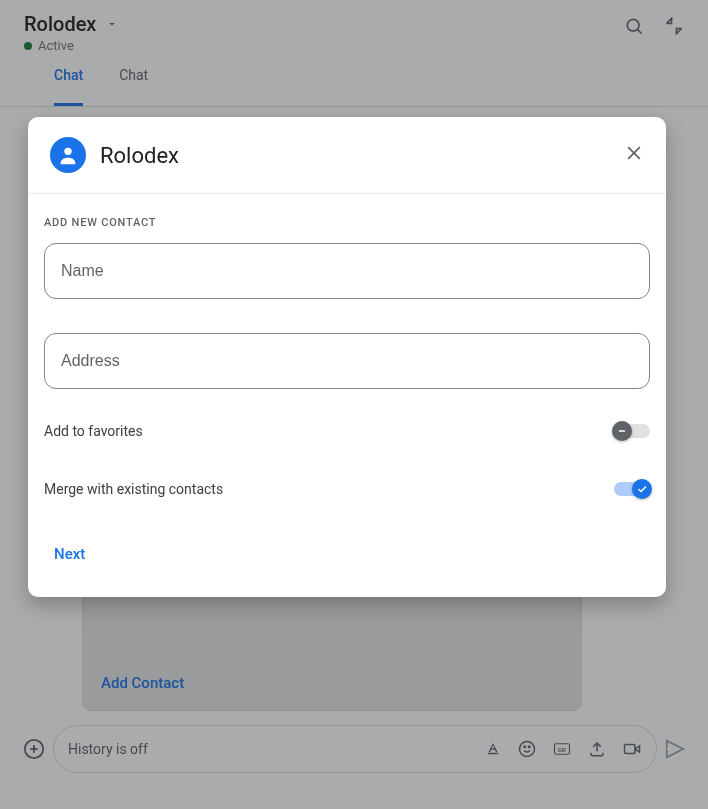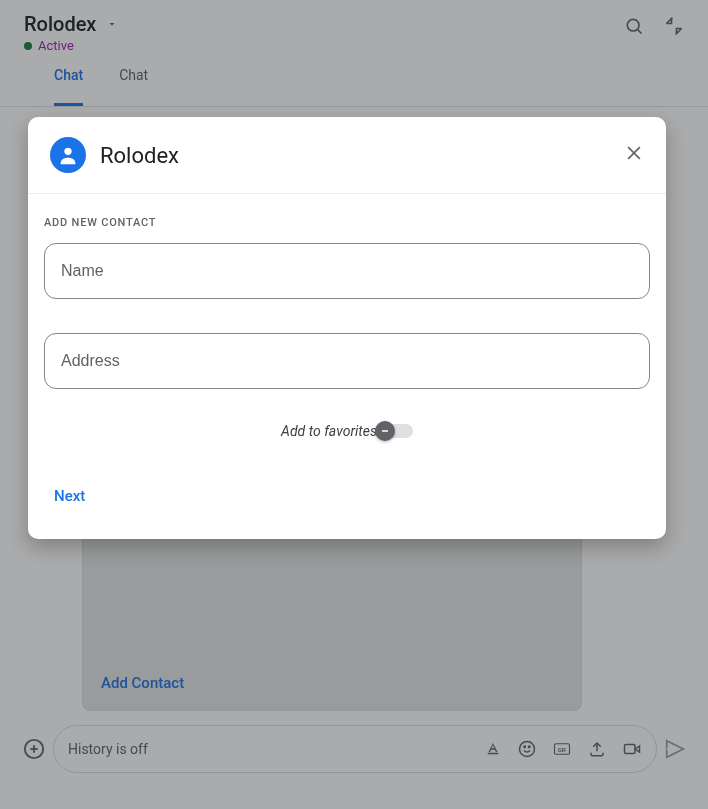--- a/index.html
+++ b/index.html
@@ -21,21 +21,21 @@
     }
     .header-top {
       display: flex;
       align-items: flex-start;
     }
     .header-left { flex: 1; }
     .app-title-row { display: flex; align-items: center; gap: 10px; }
     .app-title { font-size: 20px; font-weight: 500; color: #202124; }
     .status-row { display: flex; align-items: center; gap: 6px; margin-top: 2px; }
     .status-dot { width: 8px; height: 8px; border-radius: 50%; background: #188038; }
-    .status-text { font-size: 13px; color: #a21caf; }
+    .status-text { font-size: 13px; color: #737373; }
     .header-right { display: flex; align-items: center; gap: 20px; padding-top: 4px; }
 
     .tabs { display: flex; gap: 36px; margin-top: 14px; padding-left: 30px; }
     .tab {
       font-size: 14px;
       padding-bottom: 20px;
       color: #5f6368;
       border-bottom: 3px solid transparent;
       cursor: pointer;
     }
@@ -149,23 +149,22 @@
       font-size: 16px;
       color: #202124;
       margin-bottom: 34px;
       outline: none;
     }
     .text-field::placeholder { color: #5f6368; }
 
     .toggle-row {
       display: flex;
       align-items: center;
-      justify-content: center;
+      justify-content: space-between;
       margin-bottom: 42px;
-      font-style: italic;
     }
     .toggle-label { font-size: 14px; color: #3c4043; }
 
     .toggle {
       width: 36px; height: 14px; border-radius: 8px;
       position: relative;
       cursor: pointer;
     }
     .toggle-track-off { background: #e0e0e0; }
     .toggle-track-on { background: #aecbfa; }
@@ -325,16 +324,26 @@
       <span class="toggle-label">Add to favorites</span>
       <div class="toggle toggle-track-off">
         <div class="toggle-knob knob-off">
           <svg width="12" height="12" viewBox="0 0 24 24" stroke="#fff" stroke-width="3">
               <line x1="6" y1="12" x2="18" y2="12"></line>
             </svg>
         </div>
       </div>
     </div>
 
+    <div class="toggle-row">
+      <span class="toggle-label">Merge with existing contacts</span>
+      <div class="toggle toggle-track-on">
+        <div class="toggle-knob knob-on">
+          <svg width="12" height="12" viewBox="0 0 24 24" fill="none" stroke="#fff" stroke-width="3">
+              <path d="M5 12l5 5L20 7"></path>
+            </svg>
+        </div>
+      </div>
+    </div>
 
     <span class="dialog-action">Next</span>
   </div>
 </div>
 
 </body></html>

